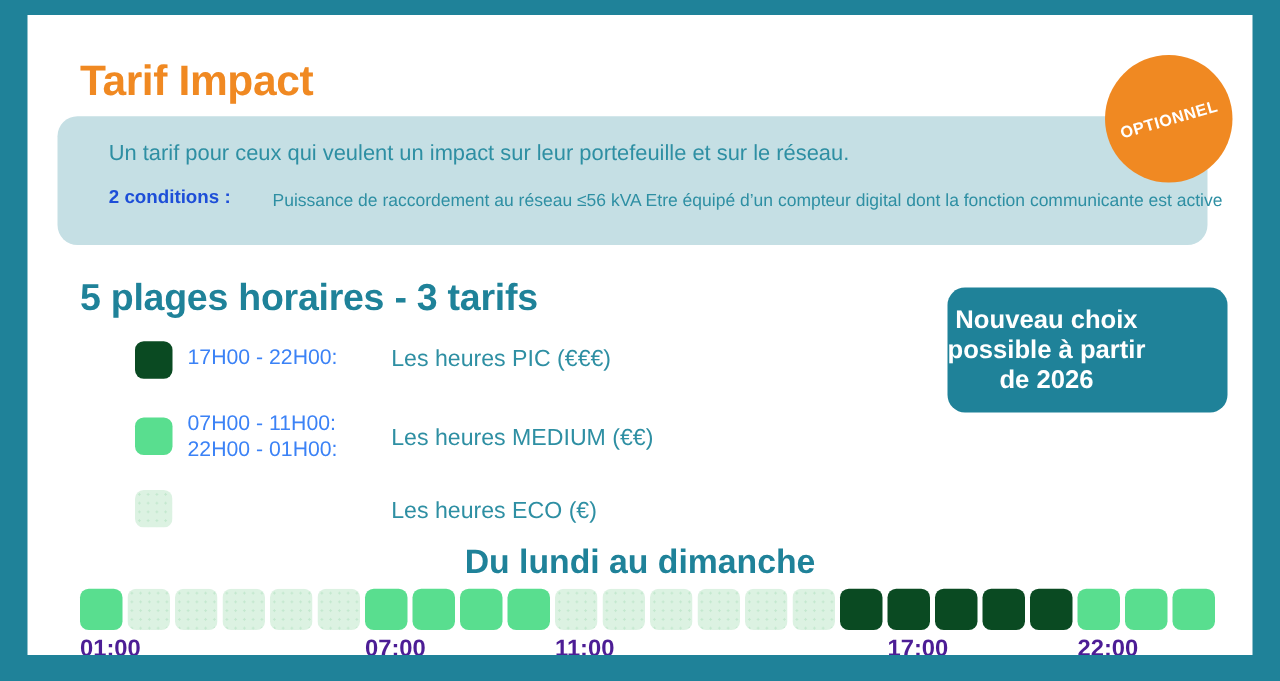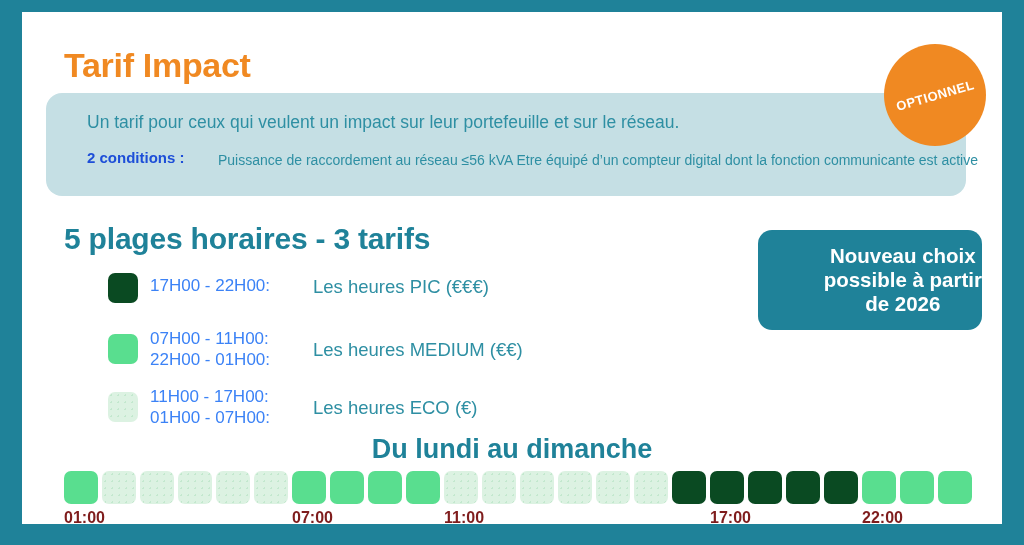--- a/index.html
+++ b/index.html
@@ -75,21 +75,21 @@
     color:#1F8299;
     font-size:30px;font-weight:bold;letter-spacing:-.2px;
     white-space:nowrap;
   }
 
   
   .newbadge{
     position:absolute;left:736px;top:218px;width:224px;height:100px;
     background:#1F8299;
     border-radius:14px;
-    display:flex;align-items:center;justify-content:flex-end;
+    display:flex;align-items:center;justify-content:flex-start;
   }
   .newbadge span{
     color:#ffffff;
     font-size:20.5px;font-weight:bold;line-height:24px;
     text-align:center;
     white-space:pre-line;
   }
 
   
   .legend{position:absolute;left:86px;top:258px;width:620px;}
@@ -135,21 +135,21 @@
   .cell.pic{background:#0A4A22;}
   .cell.med{background:#59DE8F;}
   .cell.eco{
     background:#DCF2E2;
     background-image:radial-gradient(#C3E8CE 1px, transparent 1px);
     background-size:7px 7px;
   }
   .ticks{position:absolute;left:42px;top:497px;width:920px;height:22px;}
   .tick{
     position:absolute;top:0;
-    color:#7f1d1d;font-size:16px;font-weight:bold;
+    color:#4c1d95;font-size:19px;font-weight:bold;
     white-space:nowrap;
   }
 </style>
 </head>
 <body>
 
 <div class="frame">
   <div class="card">
 
     <div class="optionnel">
@@ -183,22 +183,20 @@
 
       <div class="legend-row">
         <div class="sw med"></div>
         <div class="hours two">07H00 - 11H00:
 22H00 - 01H00:</div>
         <div class="desc two">Les heures MEDIUM (€€)</div>
       </div>
 
       <div class="legend-row">
         <div class="sw eco"></div>
-        <div class="hours two">11H00 - 17H00:
-01H00 - 07H00:</div>
         <div class="desc two">Les heures ECO (€)</div>
       </div>
 
     </div>
 
     <div class="tl-title">Du lundi au dimanche</div>
     <div class="strip" id="strip">
         <div class="cell med" title="01:00 — MEDIUM"></div>
         <div class="cell eco" title="02:00 — ECO"></div>
         <div class="cell eco" title="03:00 — ECO"></div>

